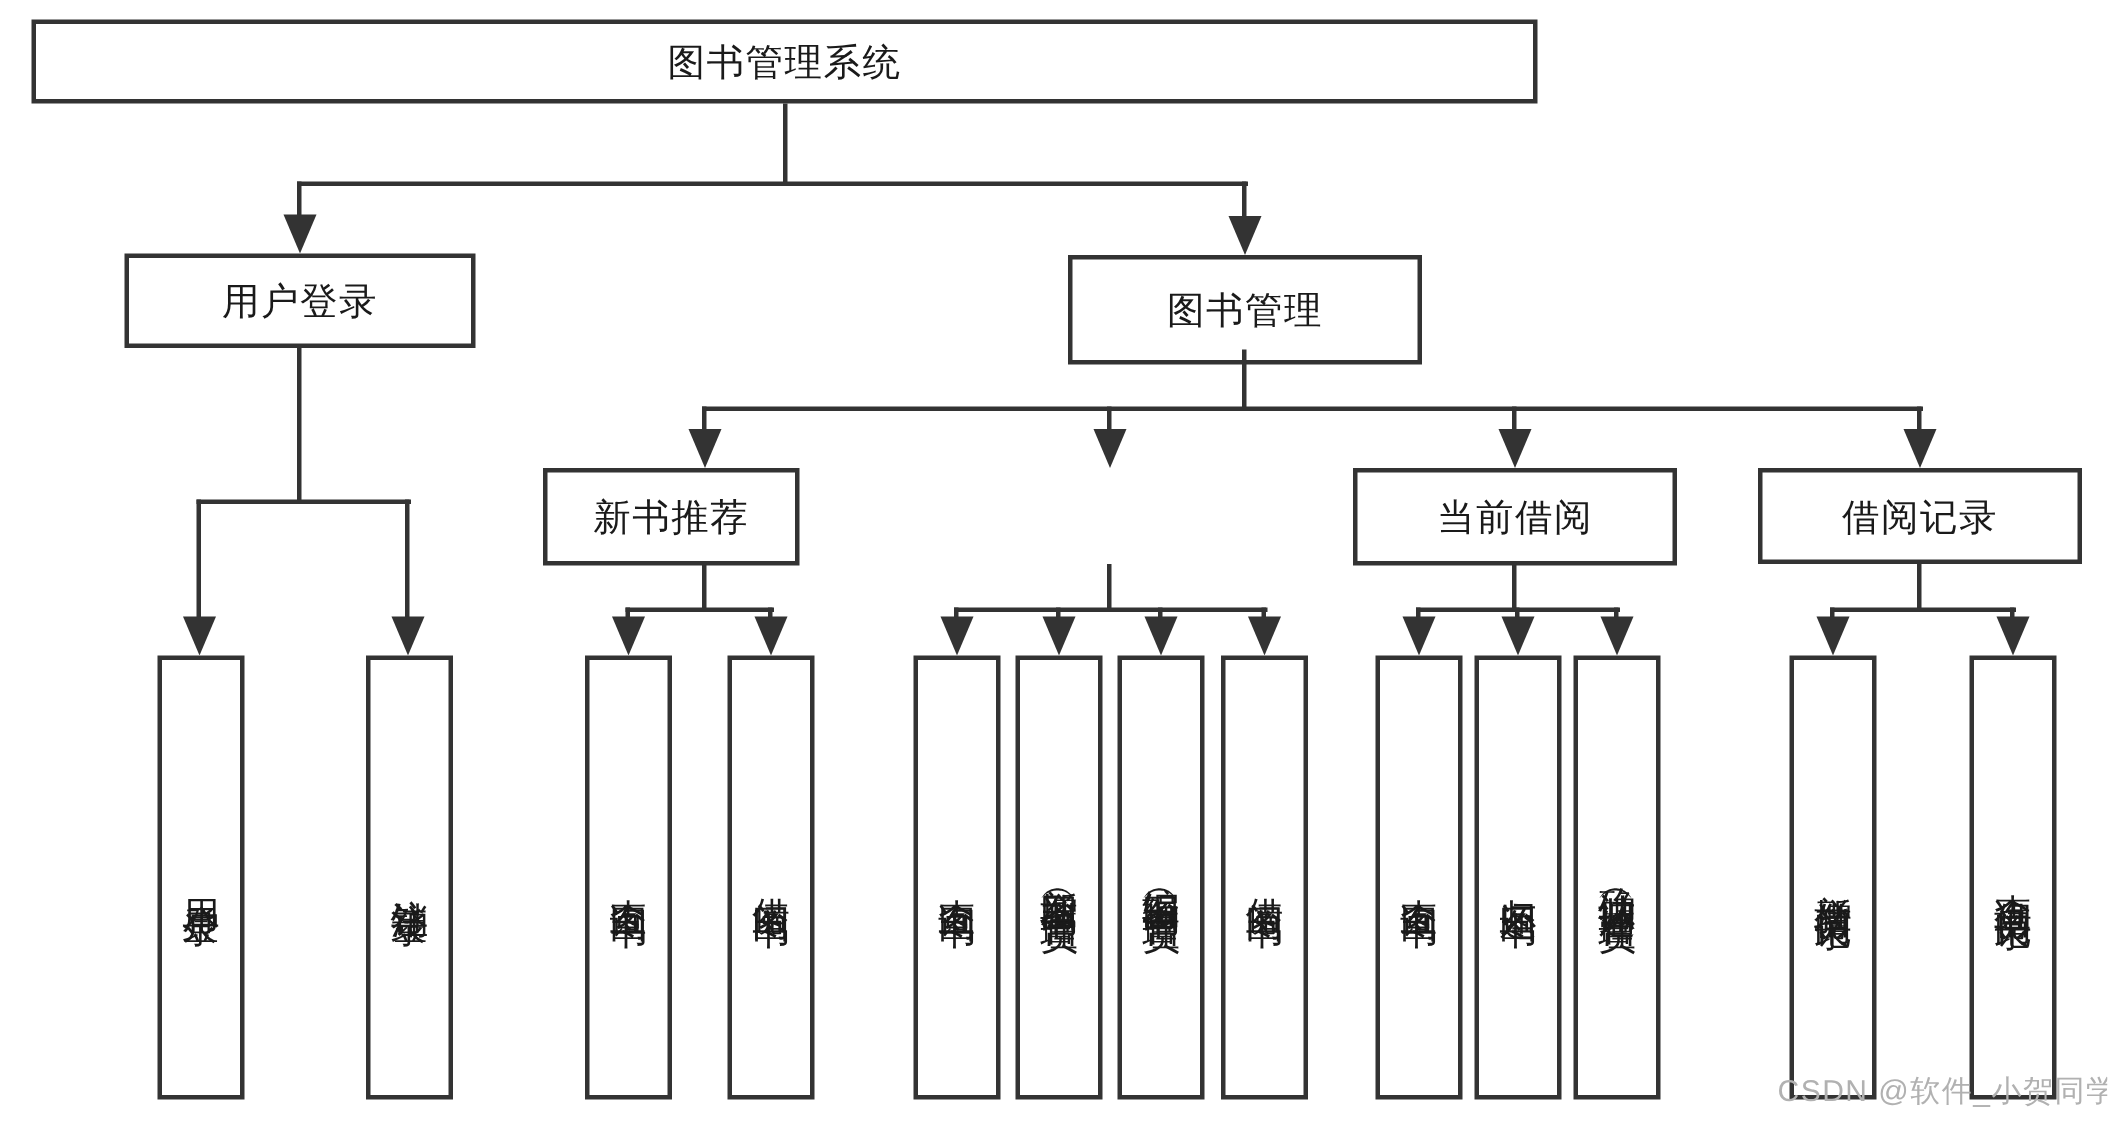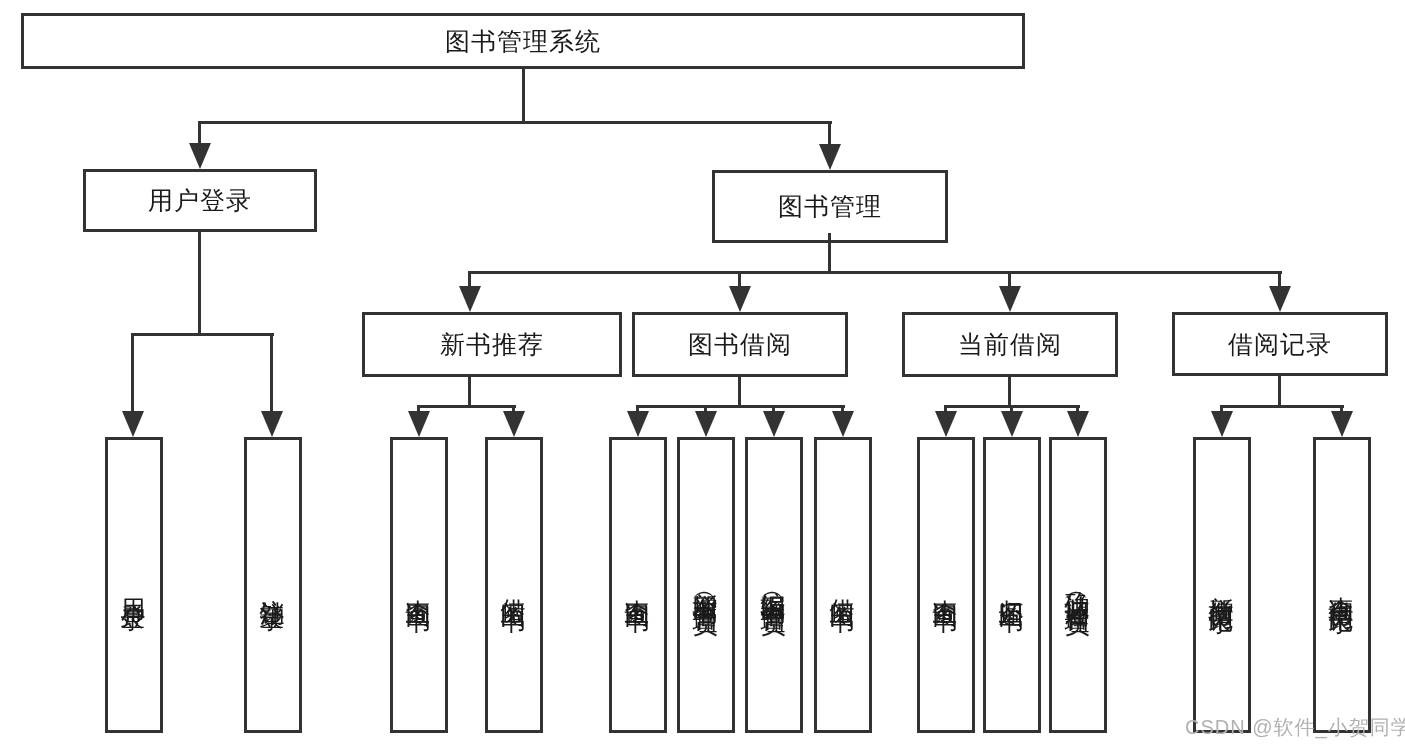--- a/index.html
+++ b/index.html
@@ -69,25 +69,22 @@
   <div class="hline" style="left:468px;top:271px;width:814px"></div>
   <div class="vline" style="left:468px;top:271px;height:18px"></div>
   <div class="arr" style="left:459px;top:286px"></div>
   <div class="vline" style="left:738px;top:271px;height:18px"></div>
   <div class="arr" style="left:729px;top:286px"></div>
   <div class="vline" style="left:1008px;top:271px;height:18px"></div>
   <div class="arr" style="left:999px;top:286px"></div>
   <div class="vline" style="left:1278px;top:271px;height:18px"></div>
   <div class="arr" style="left:1269px;top:286px"></div>
 
-  <div class="box" style="left:362px;top:312px;width:260px;height:65px">
+  <div class="box" style="left:362px;top:312px;width:171px;height:65px">
     <span>新书推荐</span>
-  </div>
-  <div class="box" style="left:632px;top:312px;width:216px;height:65px">
-    <span>图书借阅</span>
   </div>
   <div class="box" style="left:902px;top:312px;width:216px;height:65px">
     <span>当前借阅</span>
   </div>
   <div class="box" style="left:1172px;top:312px;width:216px;height:64px">
     <span>借阅记录</span>
   </div>
 
   <div class="vline" style="left:468px;top:376px;height:31px"></div>
   <div class="hline" style="left:417px;top:405px;width:99px"></div>

